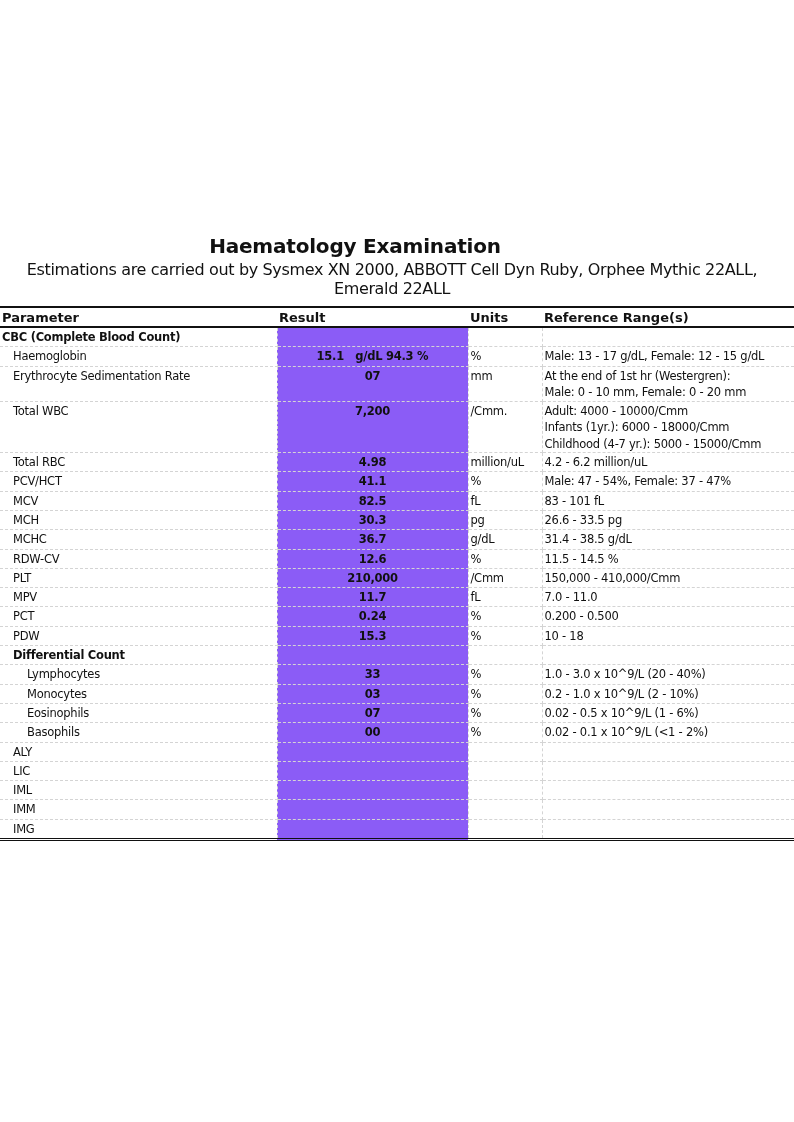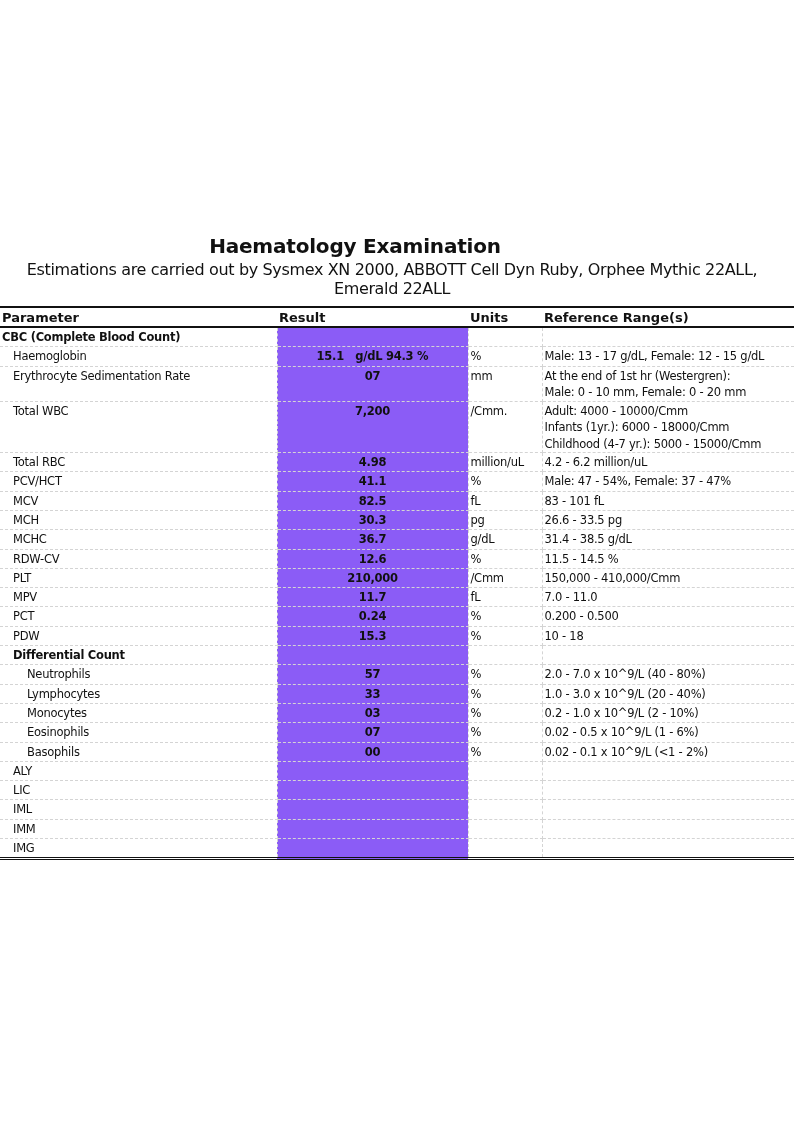--- a/index.html
+++ b/index.html
@@ -139,26 +139,20 @@
     </tr>
 
     <tr>
       <td class="ind1 bold">Differential Count</td>
       <td class="res"></td>
         <td></td>
         <td></td>
     </tr>
 
     <tr>
-      <td class="ind2">Neutrophils</td>
-      <td class="res">57</td>
-      <td>%</td>
-      <td>2.0 - 7.0 x 10^9/L (40 - 80%)</td>
-    </tr>
-    <tr>
       <td class="ind2">Lymphocytes</td>
       <td class="res">33</td>
       <td>%</td>
       <td>1.0 - 3.0 x 10^9/L (20 - 40%)</td>
     </tr>
     <tr>
       <td class="ind2">Monocytes</td>
       <td class="res">03</td>
       <td>%</td>
       <td>0.2 - 1.0 x 10^9/L (2 - 10%)</td>

